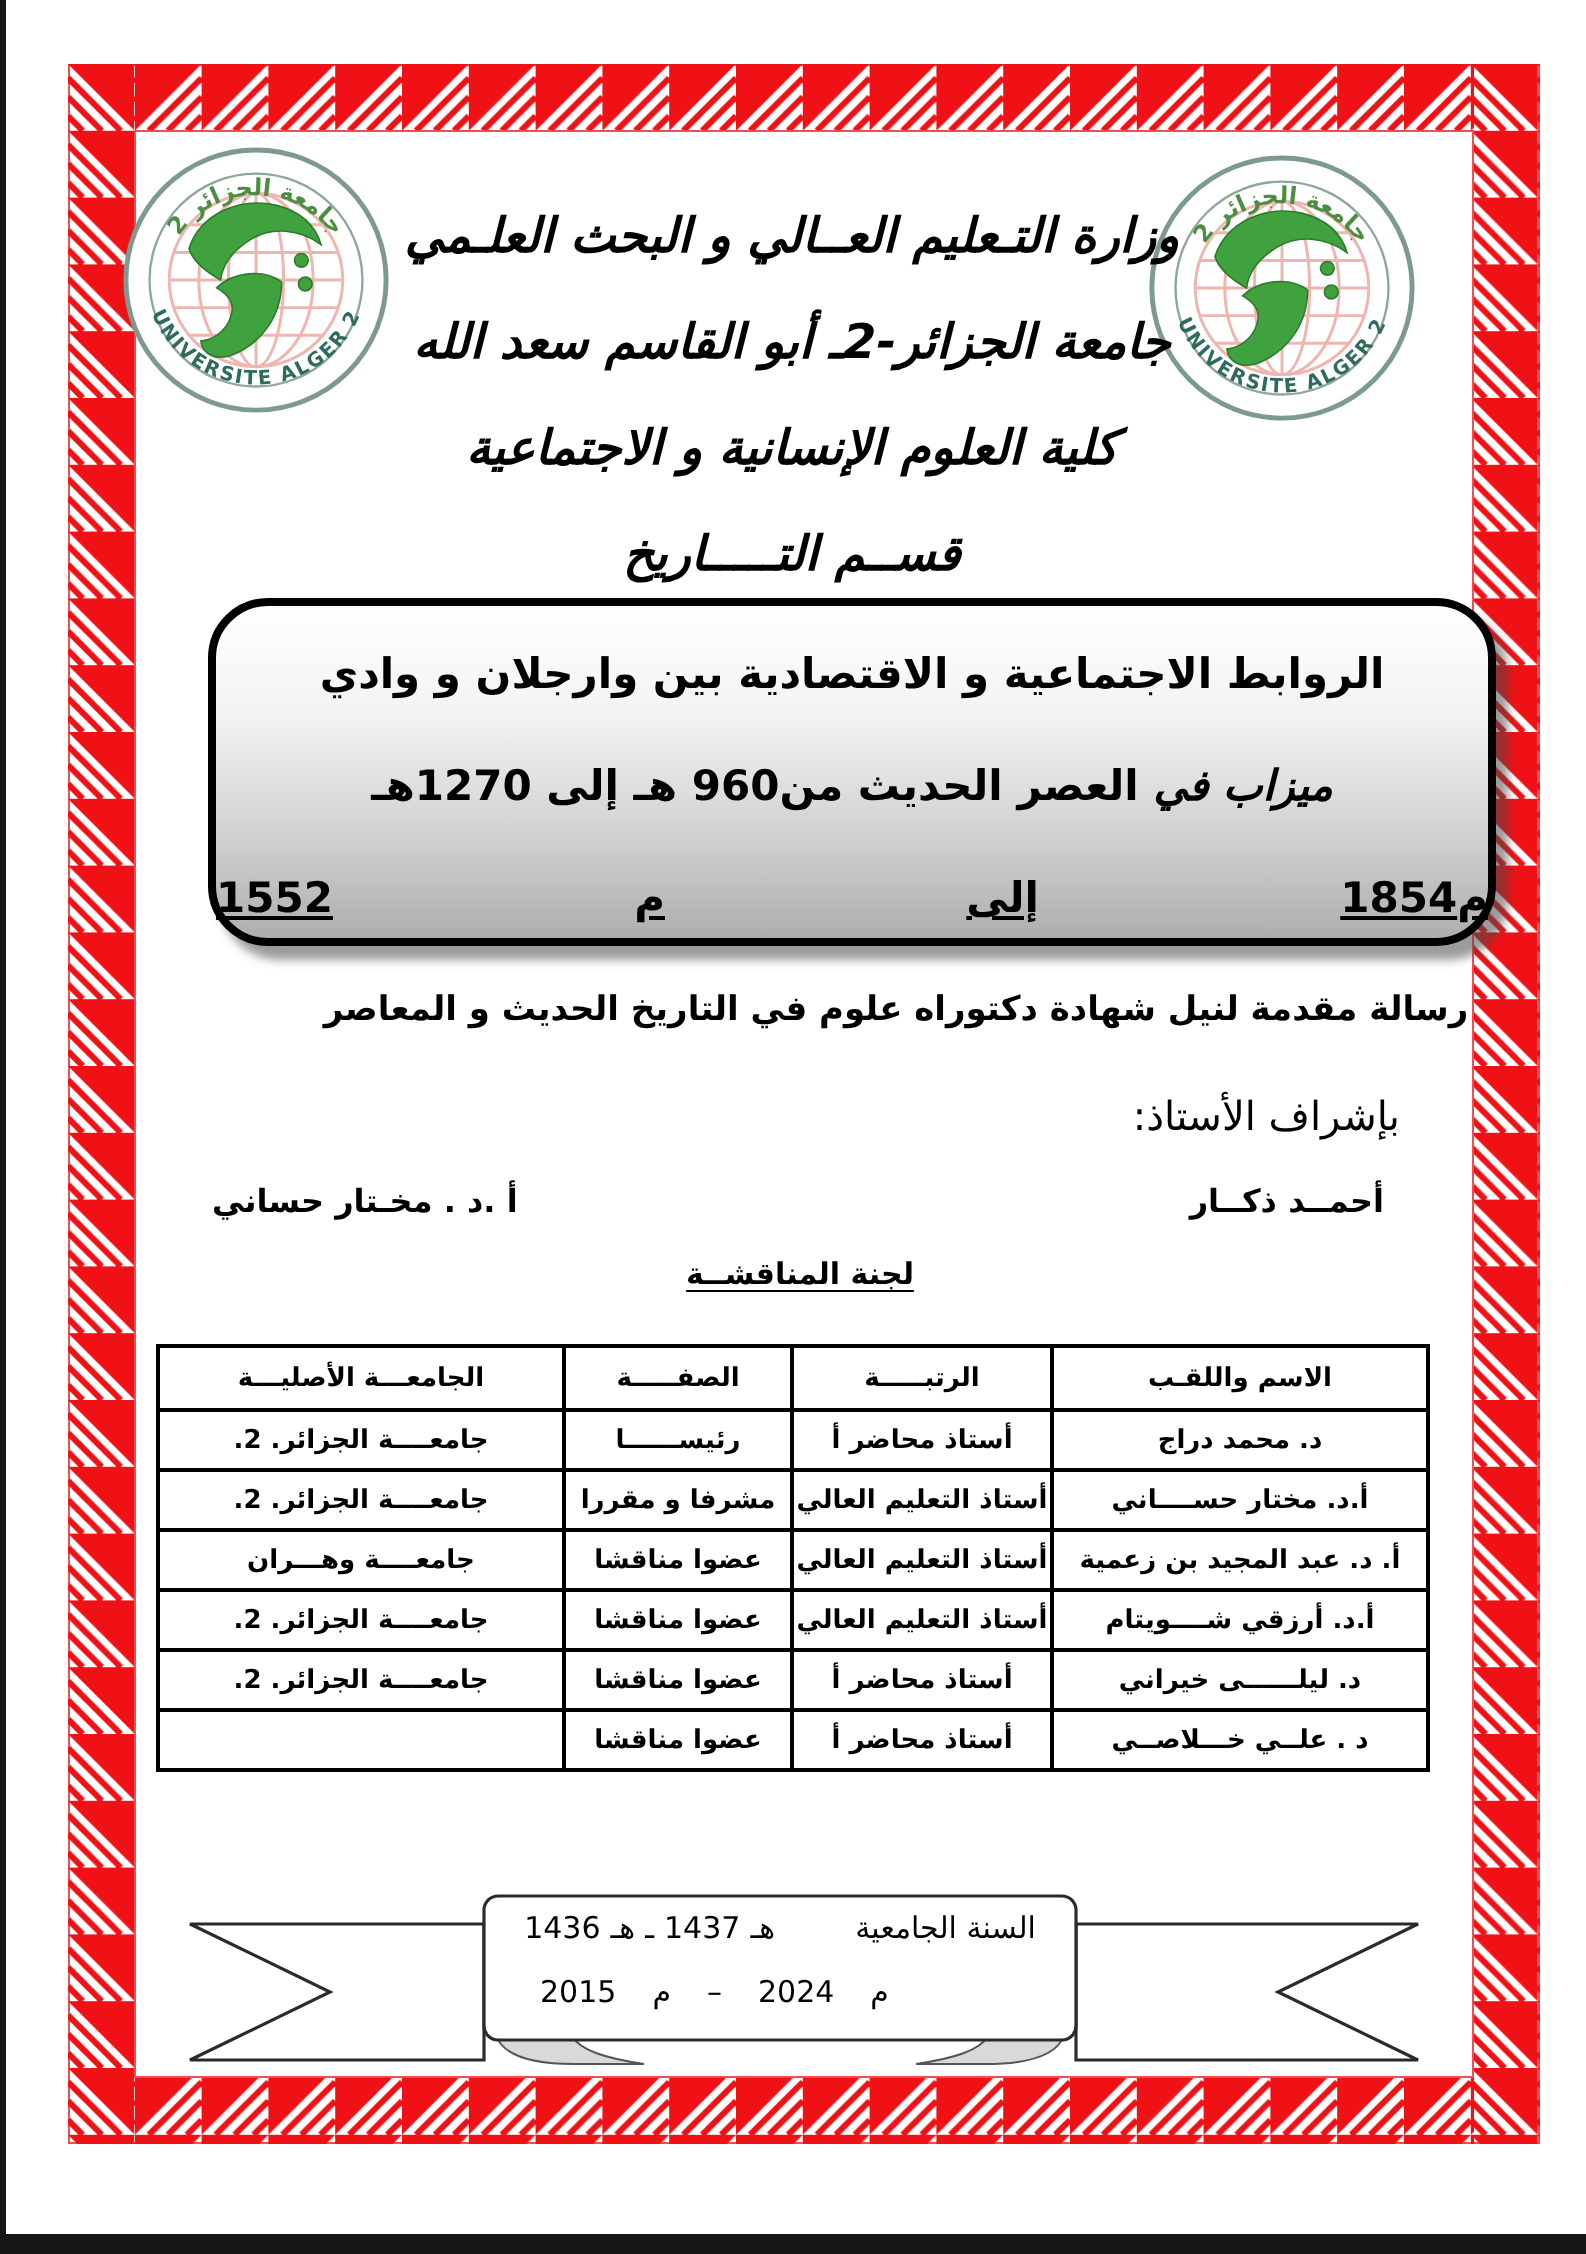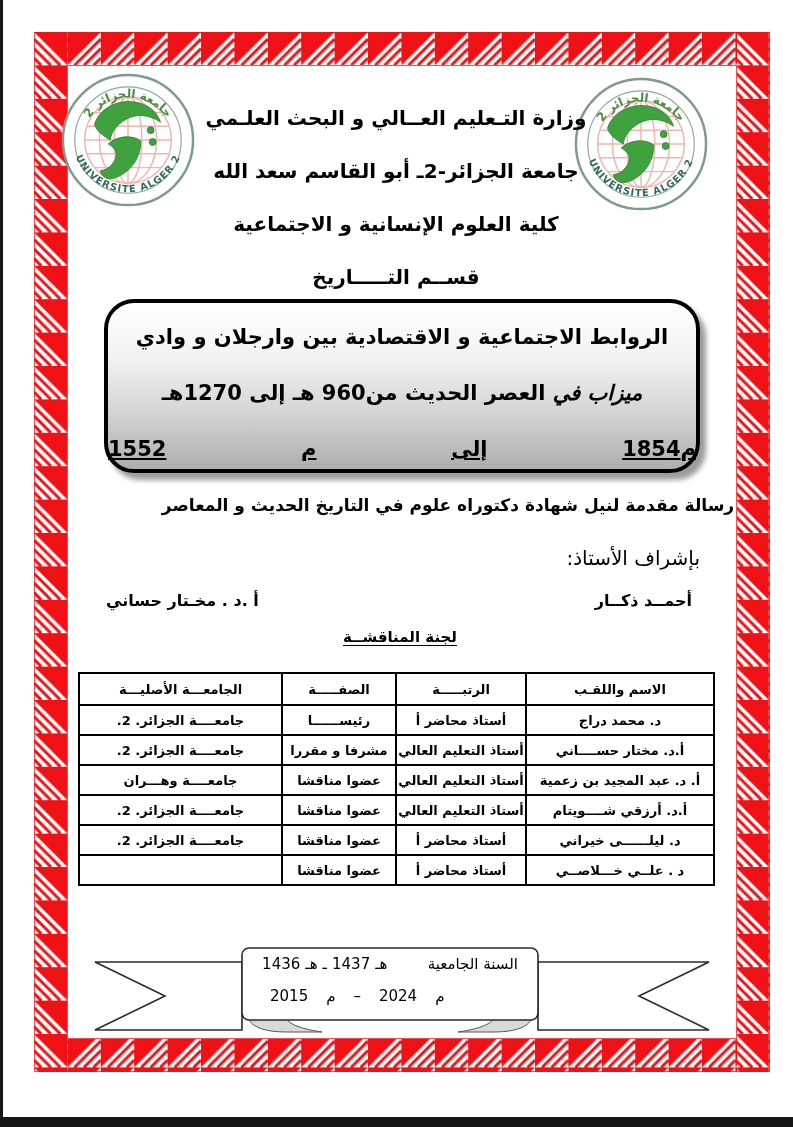--- a/index.html
+++ b/index.html
@@ -5,23 +5,23 @@
   html,body{margin:0;padding:0;background:#6e6e6e;}
   .page{position:relative;width:793px;height:1127px;background:#ffffff;overflow:hidden;
         font-family:"DejaVu Sans",sans-serif;color:#000;}
   .edge-left{position:absolute;left:0;top:0;width:3px;height:100%;background:#161616;}
   .edge-bottom{position:absolute;left:0;bottom:0;width:100%;height:10px;background:#161616;}
   .frame{position:absolute;left:34px;top:32px;}
   .logo{position:absolute;width:138px;height:142px;}
   .logo-left{left:59px;top:70px;}
   .logo-right{left:572px;top:74px;}
   .header-block{position:absolute;left:190px;top:92px;width:412px;text-align:center;
-        direction:rtl;font-weight:bold;font-size:20px;}
+        direction:rtl;font-weight:bold;font-size:24px;font-style:italic;}
   .header-block .hline{line-height:53px;white-space:nowrap;}
-  .title-box{position:absolute;left:104px;top:299px;width:596px;height:174px;box-sizing:border-box;
+  .title-box{position:absolute;left:104px;top:299px;width:644px;height:174px;box-sizing:border-box;
         border:4px solid #000;border-radius:30px;
         background:linear-gradient(180deg,#ffffff 0%,#f3f3f3 32%,#d2d2d2 68%,#aeaeae 100%);
         box-shadow:6px 7px 5px rgba(75,75,75,.55);
         direction:rtl;text-align:center;font-weight:bold;font-size:21px;padding-top:6px;}
   .title-box .tline{line-height:56px;white-space:nowrap;}
   .italic{font-style:italic;}
   .tokens{display:flex;direction:ltr;justify-content:space-between;gap:22px;line-height:56px;text-decoration:underline;}
   .thesis{position:absolute;left:148px;top:492px;width:600px;text-align:center;direction:rtl;
         font-weight:bold;font-size:17px;line-height:26px;}
   .prep-row{position:absolute;left:98px;top:544px;width:602px;display:flex;direction:rtl;

